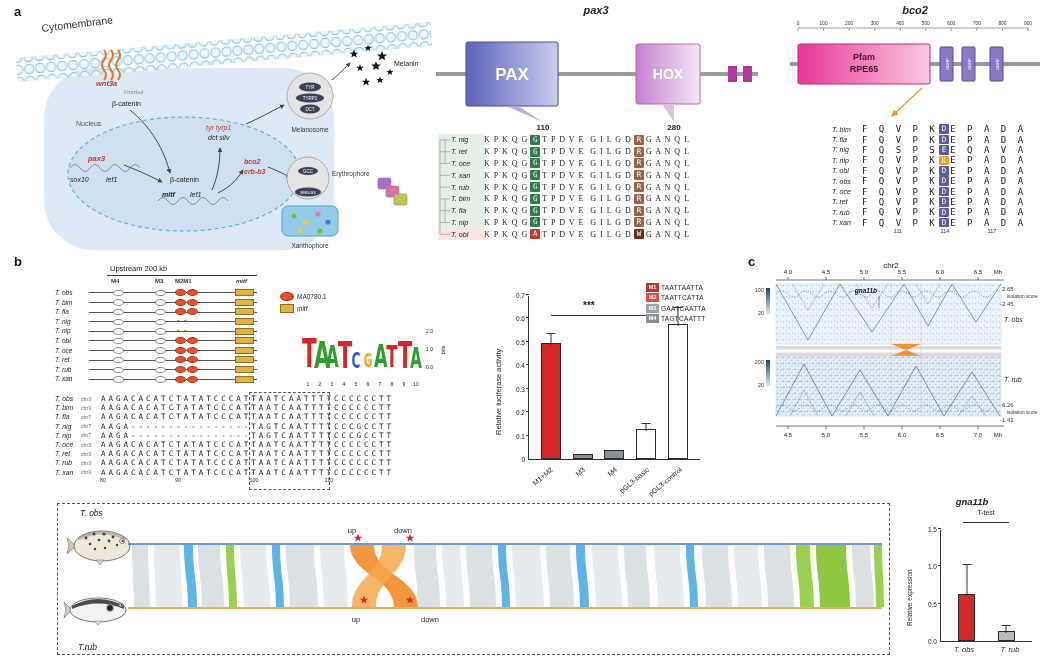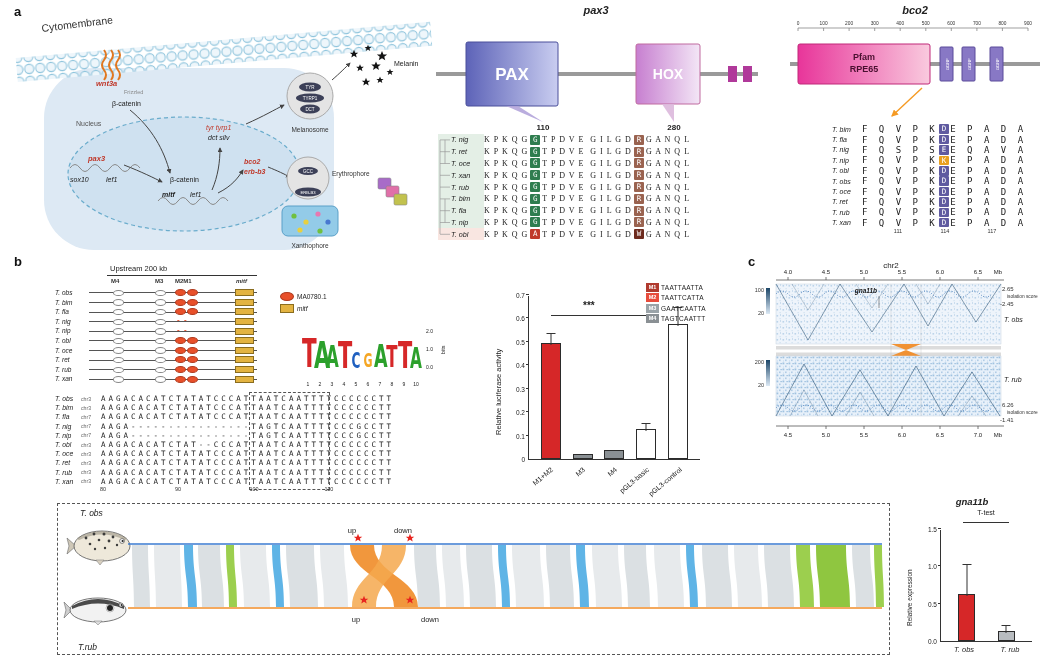--- a/index.html
+++ b/index.html
@@ -561,25 +561,20 @@
     </div>
   <div class="arow">
       <span class="asp">T. nig</span>
       <span class="achr">chr7</span>
       <span class="aseq">AAGA----------------TAGTCAATTTTCCCGCCTT</span>
     </div>
   <div class="arow">
       <span class="asp">T. nip</span>
       <span class="achr">chr7</span>
       <span class="aseq">AAGA----------------TAGTCAATTTTCCCGCCTT</span>
-    </div>
-  <div class="arow">
-      <span class="asp">T. obl</span>
-      <span class="achr">chr3</span>
-      <span class="aseq">AAGACACATCTAT--CCCATTAATCAATTTTCCCCCCTT</span>
     </div>
   <div class="arow">
       <span class="asp">T. oce</span>
       <span class="achr">chr3</span>
       <span class="aseq">AAGACACATCTATATCCCATTAATCAATTTTCCCCCCTT</span>
     </div>
   <div class="arow">
       <span class="asp">T. ret</span>
       <span class="achr">chr3</span>
       <span class="aseq">AAGACACATCTATATCCCATTAATCAATTTTCCCCCCTT</span>

